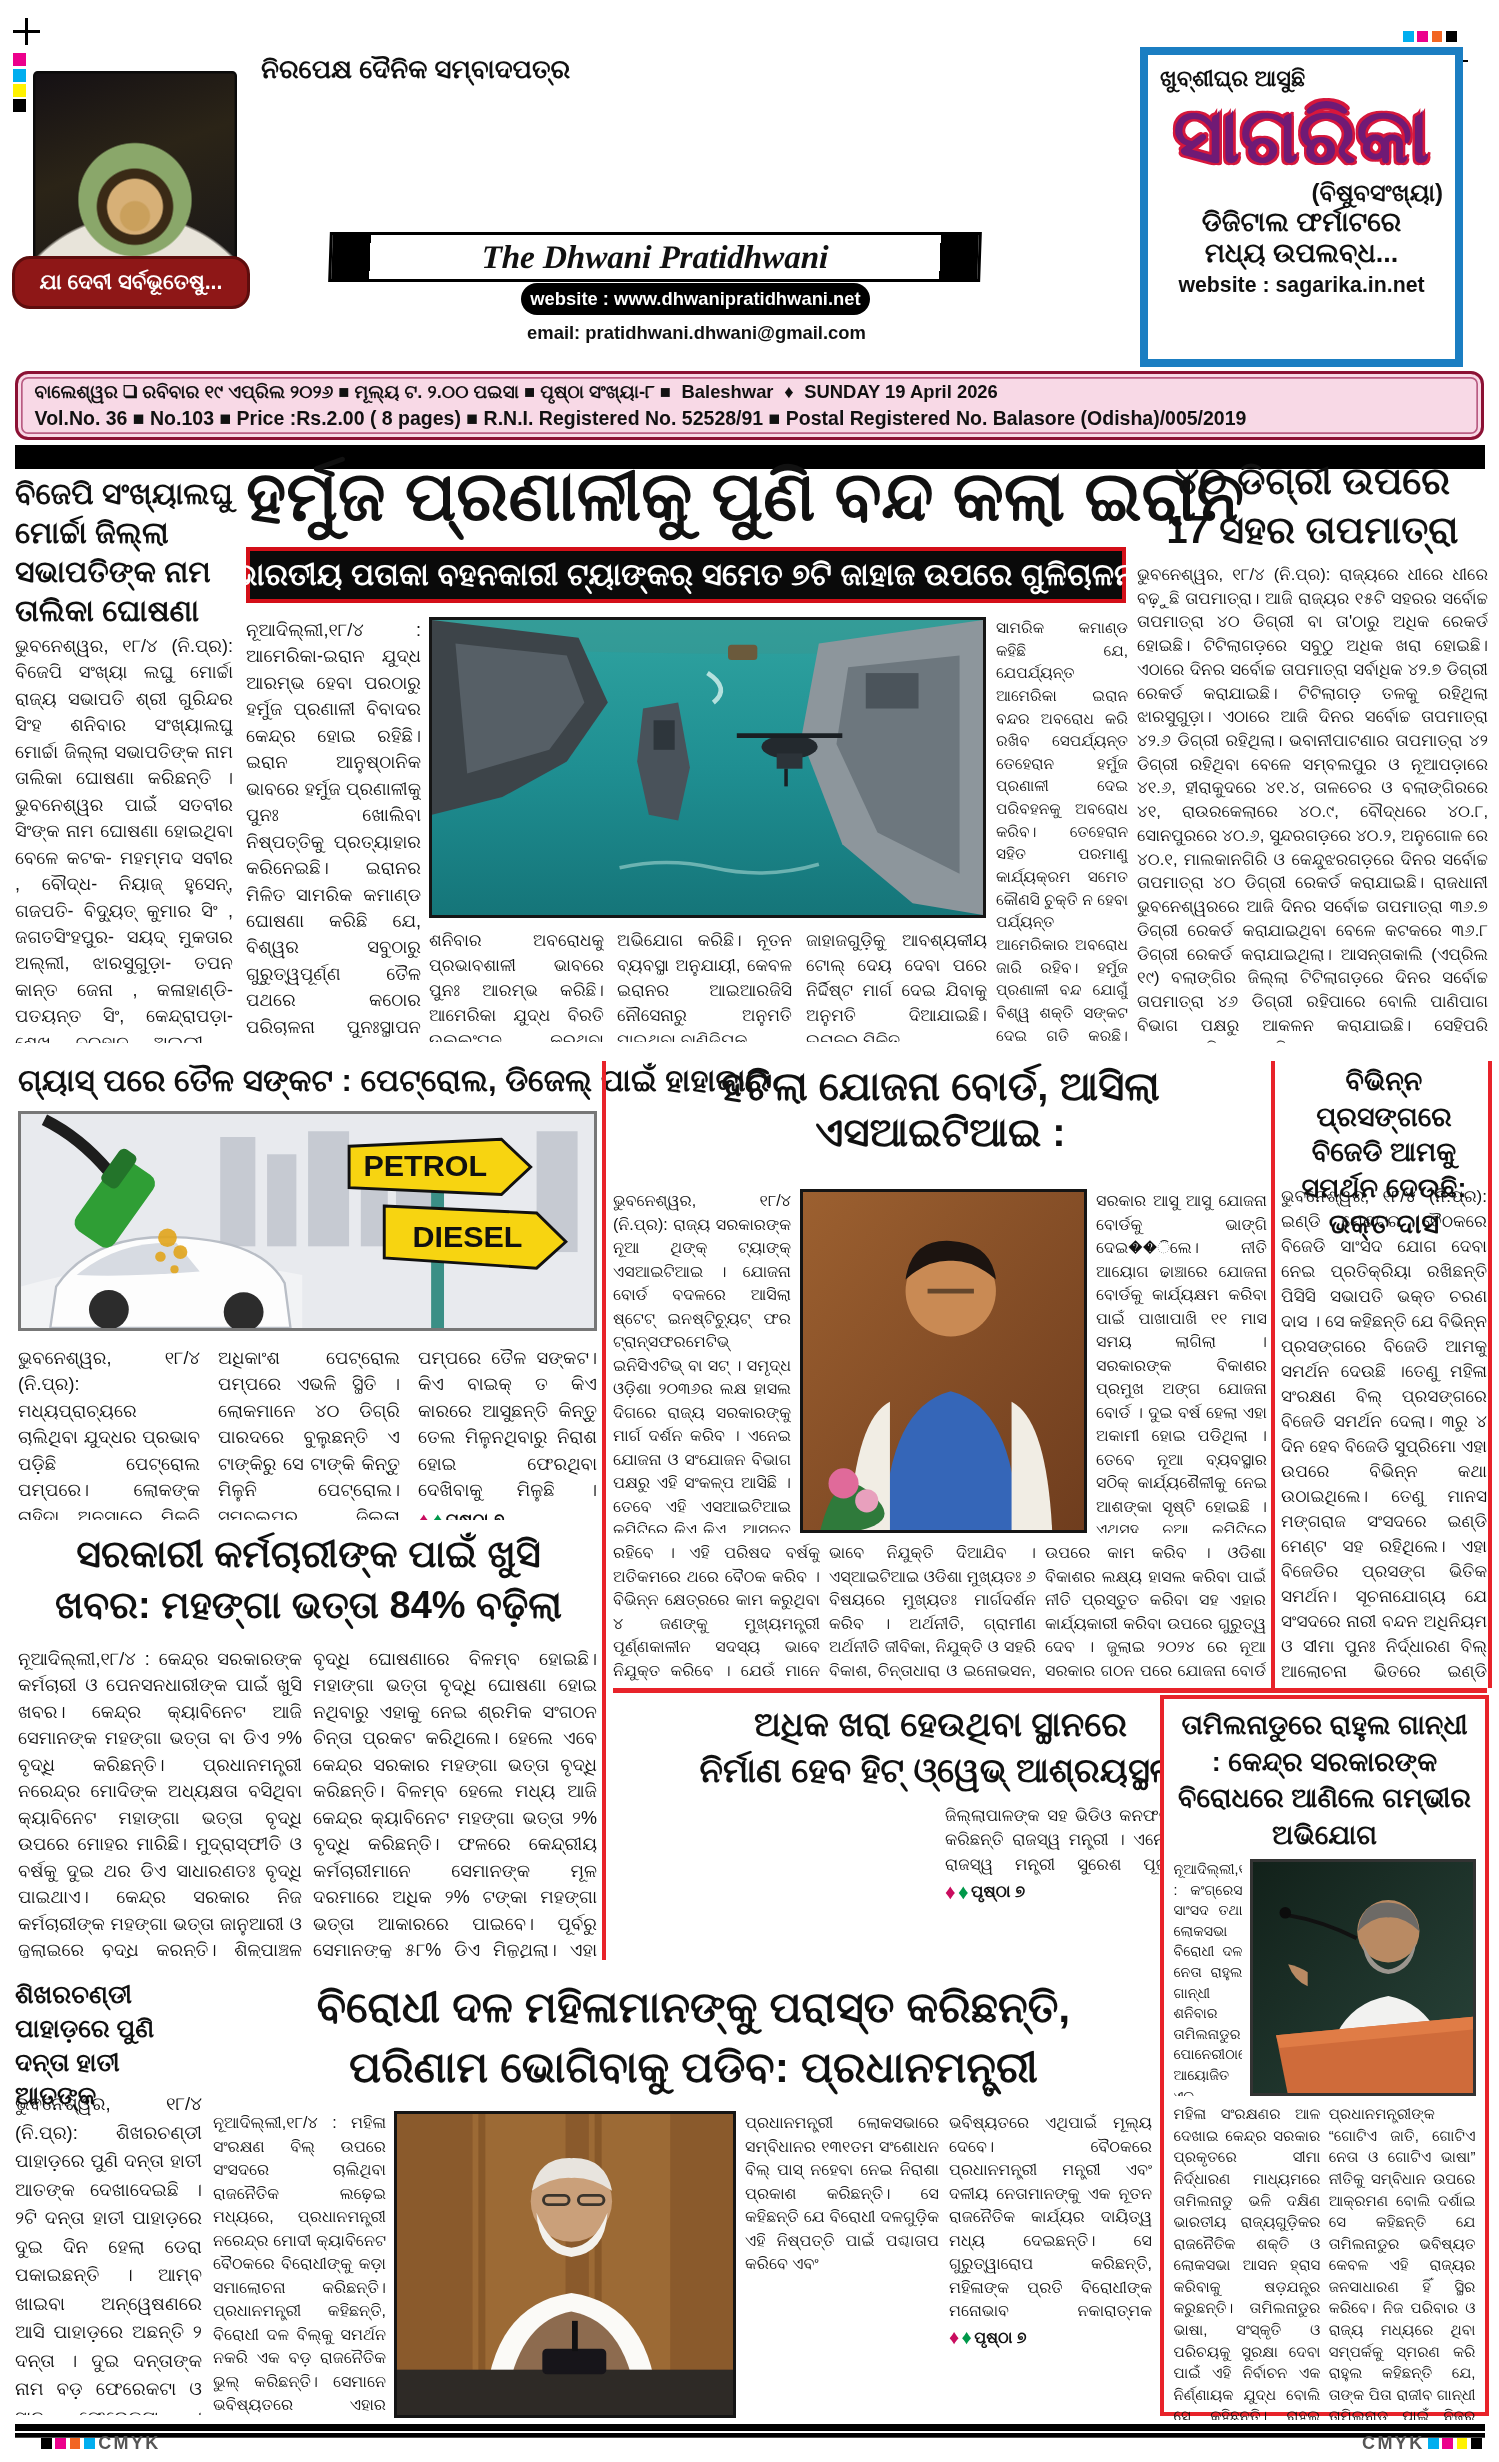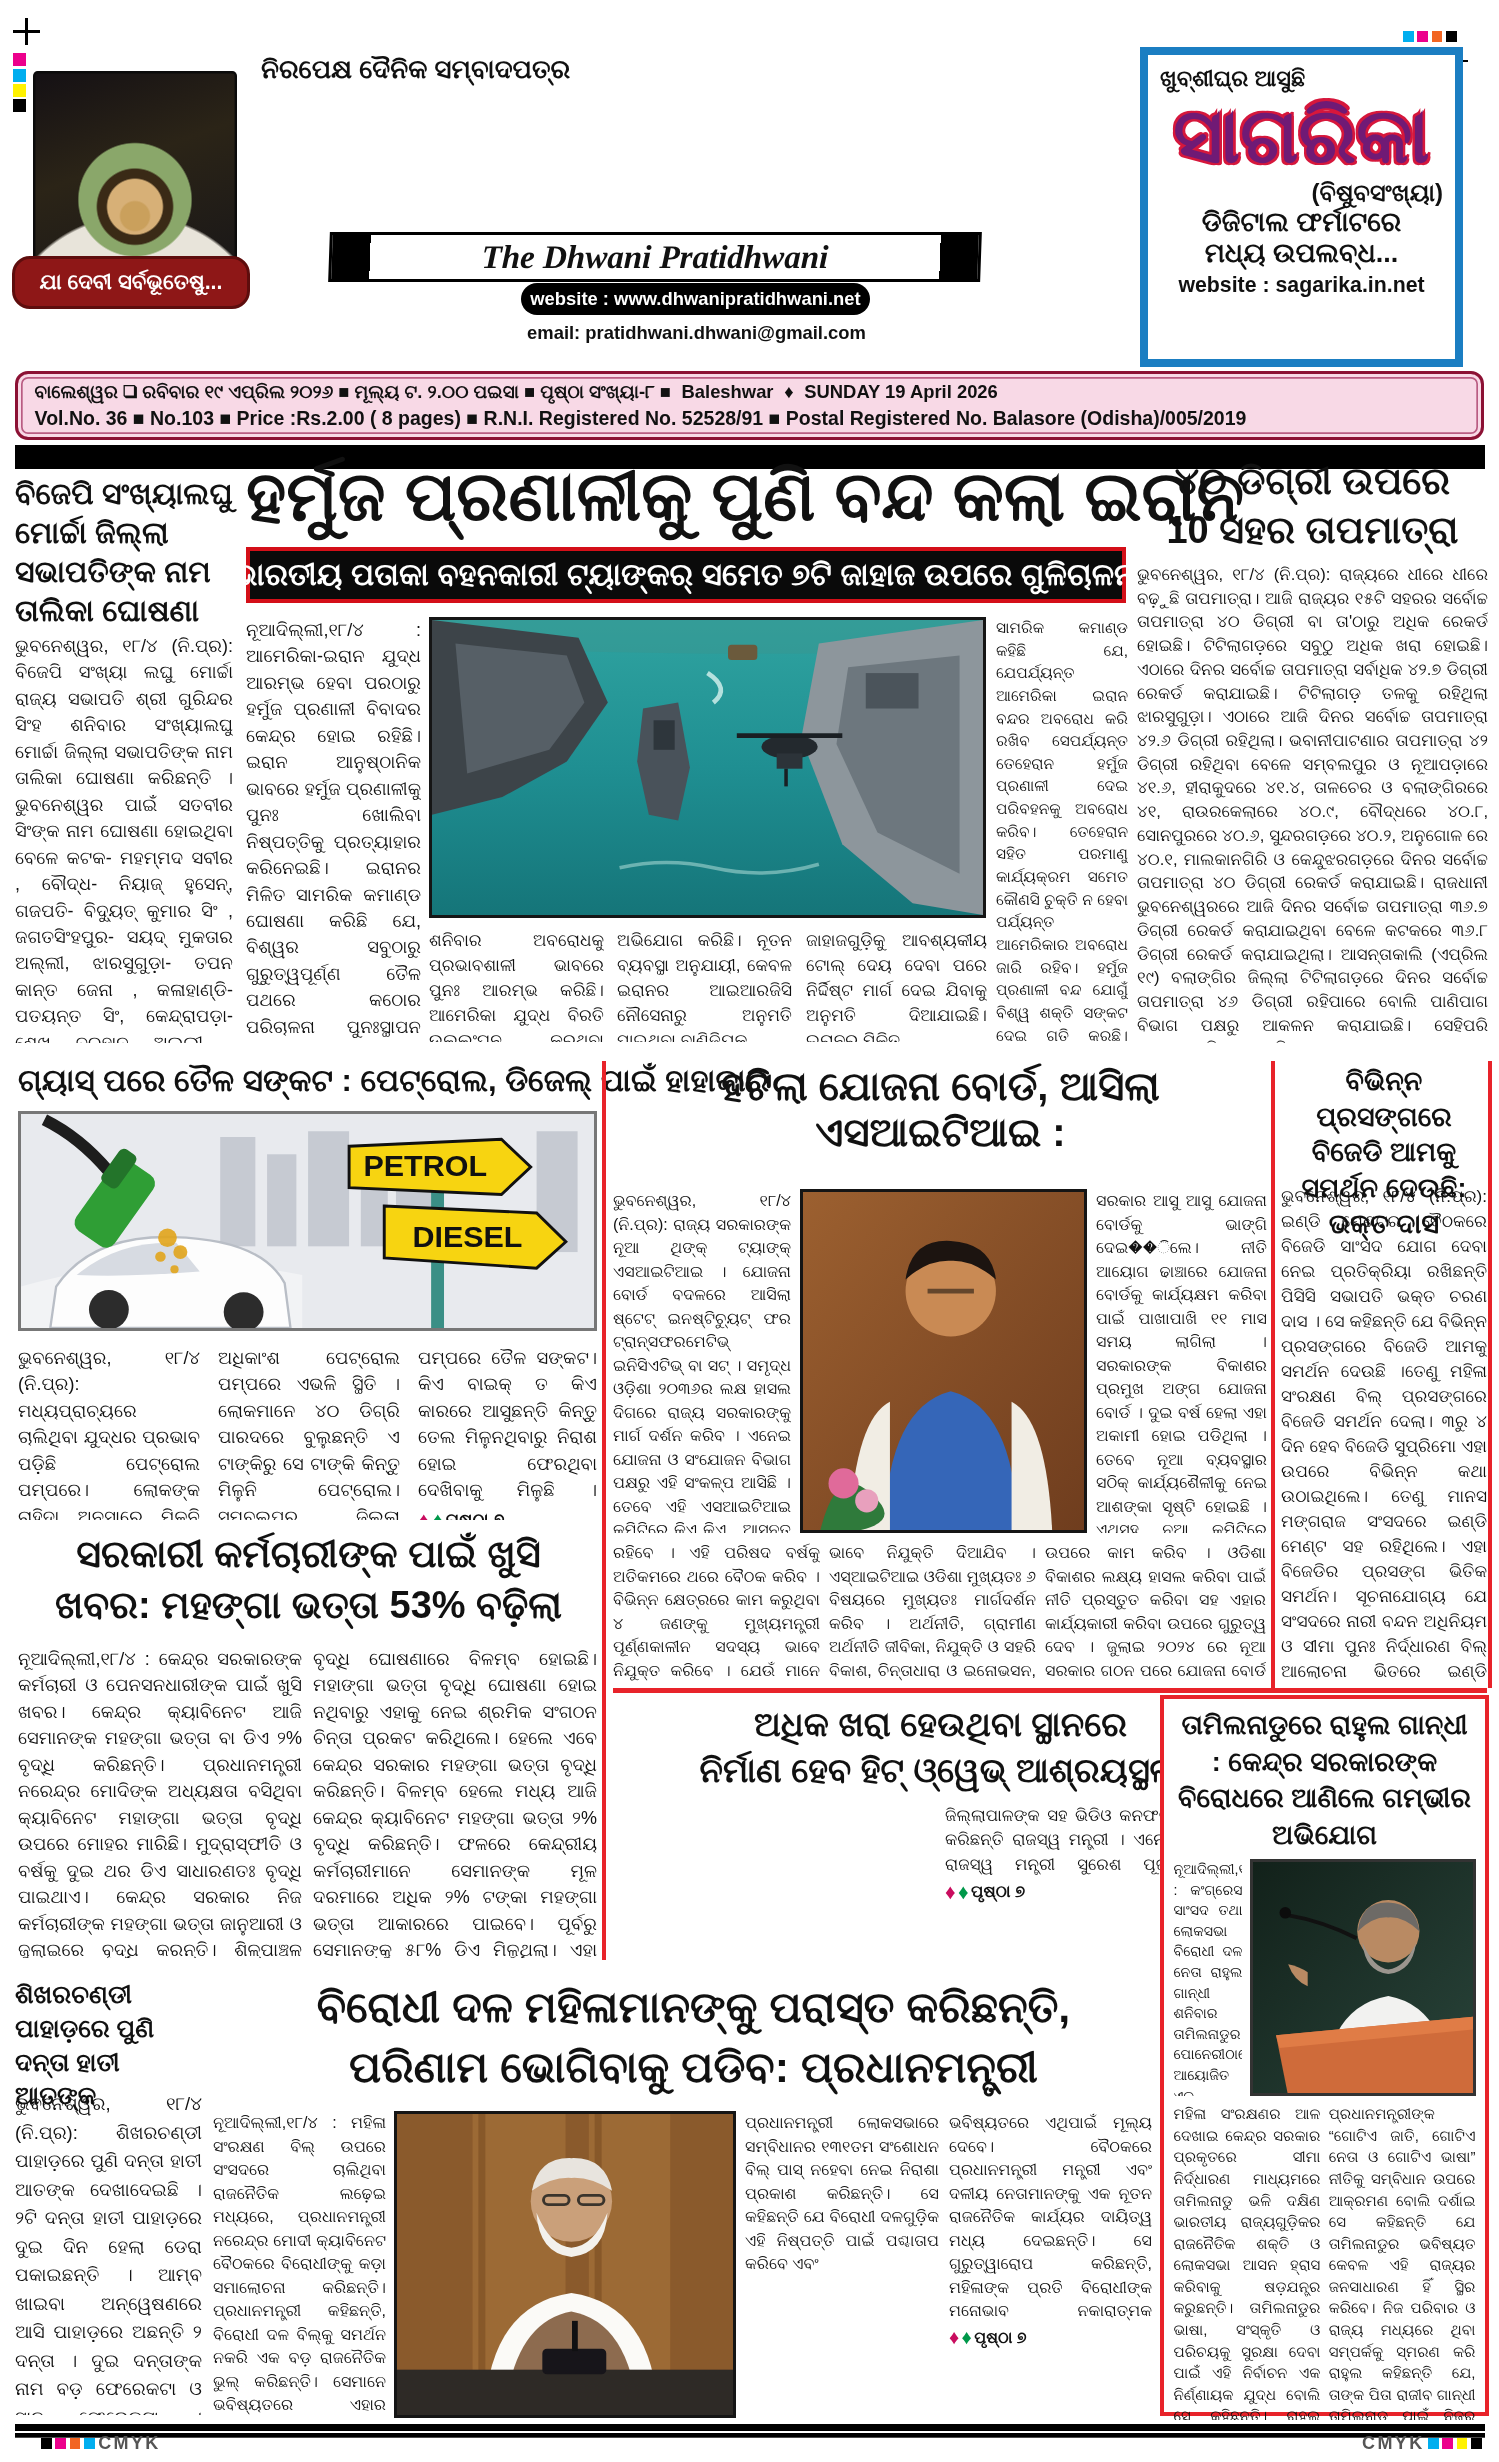--- a/index.html
+++ b/index.html
@@ -226,21 +226,21 @@
   <div class="abs iran-colB body-txt jt ovh">
     <span>ସାମରିକ କମାଣ୍ଡ କହିଛି ଯେ, ଯେପର୍ଯ୍ୟନ୍ତ ଆମେରିକା ଇରାନ ବନ୍ଦର ଅବରୋଧ କରି ରଖିବ ସେପର୍ଯ୍ୟନ୍ତ ତେହେରାନ ହର୍ମୁଜ ପ୍ରଣାଳୀ ଦେଇ ପରିବହନକୁ ଅବରୋଧ କରିବ। ତେହେରାନ ସହିତ ପରମାଣୁ କାର୍ଯ୍ୟକ୍ରମ ସମେତ କୌଣସି ଚୁକ୍ତି ନ ହେବା ପର୍ଯ୍ୟନ୍ତ ଆମେରିକାର ଅବରୋଧ ଜାରି ରହିବ। ହର୍ମୁଜ ପ୍ରଣାଳୀ ବନ୍ଦ ଯୋଗୁଁ ବିଶ୍ୱ ଶକ୍ତି ସଙ୍କଟ ଦେଇ ଗତି କରୁଛି। ଅନ୍ୟପକ୍ଷରେ ଶନିବାର ହର୍ମୁଜ ପ୍ରଣାଳୀ ପାର ହେବାକୁ ଚେଷ୍ଟା କରିବା ସମୟରେ</span>
     
   </div>
   <div class="abs iran-c1 body-txt jt ovh">ଶନିବାର ଅବରୋଧକୁ ପ୍ରଭାବଶାଳୀ ଭାବରେ ପୁନଃ ଆରମ୍ଭ କରିଛି। ଆମେରିକା ଯୁଦ୍ଧ ବିରତି ଉଲ୍ଲଂଘନ କରୁଥିବା ଇରାନ</div>
   <div class="abs iran-c2 body-txt jt ovh">ଅଭିଯୋଗ କରିଛି। ନୂତନ ବ୍ୟବସ୍ଥା ଅନୁଯାୟୀ, କେବଳ ଇରାନର ଆଇଆରଜିସି ନୌସେନାରୁ ଅନୁମତି ପାଇଥିବା ବାଣିଜ୍ୟିକ</div>
   <div class="abs iran-c3 body-txt jt ovh">ଜାହାଜଗୁଡ଼ିକୁ ଆବଶ୍ୟକୀୟ ଟୋଲ୍ ଦେୟ ଦେବା ପରେ ନିର୍ଦ୍ଦିଷ୍ଟ ମାର୍ଗ ଦେଇ ଯିବାକୁ ଅନୁମତି ଦିଆଯାଇଛି। ଇରାନର ମିଳିତ</div>
 
   <div class="abs wx-head">
     <div>୪୦ ଡିଗ୍ରୀ ଉପରେ</div>
-    <div>10 ସହର ତାପମାତ୍ରା</div>
+    <div>17 ସହର ତାପମାତ୍ରା</div>
   </div>
   <div class="abs wx-body body-txt jt ovh">
     <span>ଭୁବନେଶ୍ୱର, ୧୮/୪ (ନି.ପ୍ର): ରାଜ୍ୟରେ ଧୀରେ ଧୀରେ ବଢ଼ୁଛି ତାପମାତ୍ରା। ଆଜି ରାଜ୍ୟର ୧୫ଟି ସହରର ସର୍ବୋଚ୍ଚ ତାପମାତ୍ରା ୪୦ ଡିଗ୍ରୀ ବା ତା'ଠାରୁ ଅଧିକ ରେକର୍ଡ ହୋଇଛି। ଟିଟିଲାଗଡ଼ରେ ସବୁଠୁ ଅଧିକ ଖରା ହୋଇଛି। ଏଠାରେ ଦିନର ସର୍ବୋଚ୍ଚ ତାପମାତ୍ରା ସର୍ବାଧିକ ୪୨.୭ ଡିଗ୍ରୀ ରେକର୍ଡ କରାଯାଇଛି। ଟିଟିଲାଗଡ଼ ତଳକୁ ରହିଥିଲା ଝାରସୁଗୁଡ଼ା। ଏଠାରେ ଆଜି ଦିନର ସର୍ବୋଚ୍ଚ ତାପମାତ୍ରା ୪୨.୬ ଡିଗ୍ରୀ ରହିଥିଲା। ଭବାନୀପାଟଣାର ତାପମାତ୍ରା ୪୨ ଡିଗ୍ରୀ ରହିଥିବା ବେଳେ ସମ୍ବଲପୁର ଓ ନୂଆପଡ଼ାରେ ୪୧.୬, ହୀରାକୁଦରେ ୪୧.୪, ତାଳଚେର ଓ ବଲାଙ୍ଗିରରେ ୪୧, ରାଉରକେଲାରେ ୪୦.୯, ବୌଦ୍ଧରେ ୪୦.୮, ସୋନପୁରରେ ୪୦.୬, ସୁନ୍ଦରଗଡ଼ରେ ୪୦.୨, ଅନୁଗୋଳ ରେ ୪୦.୧, ମାଲକାନଗିରି ଓ କେନ୍ଦୁଝରଗଡ଼ରେ ଦିନର ସର୍ବୋଚ୍ଚ ତାପମାତ୍ରା ୪୦ ଡିଗ୍ରୀ ରେକର୍ଡ କରାଯାଇଛି। ରାଜଧାନୀ ଭୁବନେଶ୍ୱରରେ ଆଜି ଦିନର ସର୍ବୋଚ୍ଚ ତାପମାତ୍ରା ୩୬.୭ ଡିଗ୍ରୀ ରେକର୍ଡ କରାଯାଇଥିବା ବେଳେ କଟକରେ ୩୬.୮ ଡିଗ୍ରୀ ରେକର୍ଡ କରାଯାଇଥିଲା। ଆସନ୍ତାକାଲି (ଏପ୍ରିଲ ୧୯) ବଲାଙ୍ଗିର ଜିଲ୍ଲା ଟିଟିଲାଗଡ଼ରେ ଦିନର ସର୍ବୋଚ୍ଚ ତାପମାତ୍ରା ୪୬ ଡିଗ୍ରୀ ରହିପାରେ ବୋଲି ପାଣିପାଗ ବିଭାଗ ପକ୍ଷରୁ ଆକଳନ କରାଯାଇଛି। ସେହିପରି ଆସନ୍ତାକାଲି ବଲାଙ୍ଗିର, ସମ୍ବଲପୁର, ଝାରସୁଗୁଡ଼ା, ସୁନ୍ଦରଗଡ଼ ଓ ରାଉରକେଲାରେ ଦିନର ସର୍ବୋଚ୍ଚ ତାପମାତ୍ରା ୪୫ ଡିଗ୍ରୀ ରହିପାରେ ବୋଲି ଏକ୍ସ ଜରିଆରେ ସୂଚନା ଦେଇଛି ଭୁବନେଶ୍ୱର ସ୍ଥିତ ଆଞ୍ଚଳିକ ପାଣିପାଗ କେନ୍ଦ୍ର। ଭବାନୀପାଟଣାରେ ୪୪ ଡିଗ୍ରୀ, ବରଗଡ଼, ସୁବର୍ଣ୍ଣପୁର, ବୌଦ୍ଧ ଓ ନୂଆପଡ଼ାରେ ଦିନର ସର୍ବୋଚ୍ଚ ତାପମାତ୍ରା ୪୩ ଡିଗ୍ରୀ ରହିପାରେ।</span>
     
   </div>
 
   <div class="abs fuel-head">ଗ୍ୟାସ୍ ପରେ ତୈଳ ସଙ୍କଟ : ପେଟ୍ରୋଲ, ଡିଜେଲ୍ ପାଇଁ ହାହାକାର</div>
   <div class="abs fuel-img photo-frame" style="border-color:#777;">
     <svg width="100%" height="100%" viewBox="0 0 978 372" preserveAspectRatio="none">
       <rect width="978" height="372" fill="#e8eaee"></rect>
@@ -318,21 +318,21 @@
   <div class="abs siti-b3 body-txt jt ovh">
     <span>ଉପରେ କାମ କରିବ । ଓଡିଶା ବିକାଶର ଲକ୍ଷ୍ୟ ହାସଲ କରିବା ପାଇଁ ନୀତି ପ୍ରସ୍ତୁତ କରିବା ସହ ଏହାର କାର୍ଯ୍ୟକାରୀ କରିବା ଉପରେ ଗୁରୁତ୍ୱ ଦେବ । ଜୁଲାଇ ୨୦୨୪ ରେ ନୂଆ ସରକାର ଗଠନ ପରେ ଯୋଜନା ବୋର୍ଡ ଭାଙ୍ଗି ଦିଆଯାଇଥିଲା ।</span>
     
   </div>
 
   <div class="abs bh-head">ବିଭିନ୍ନ ପ୍ରସଙ୍ଗରେ ବିଜେଡି ଆମକୁ ସମର୍ଥନ ଦେଉଛି: ଭକ୍ତ ଦାସ</div>
   <div class="abs bh-body body-txt jt ovh">ଭୁବନେଶ୍ୱର, ୧୮/୪ (ନି.ପ୍ର): ଇଣ୍ଡି ମେଣ୍ଟର ବୈଠକରେ ବିଜେଡି ସାଂସଦ ଯୋଗ ଦେବା ନେଇ ପ୍ରତିକ୍ରିୟା ରଖିଛନ୍ତି ପିସିସି ସଭାପତି ଭକ୍ତ ଚରଣ ଦାସ । ସେ କହିଛନ୍ତି ଯେ ବିଭିନ୍ନ ପ୍ରସଙ୍ଗରେ ବିଜେଡି ଆମକୁ ସମର୍ଥନ ଦେଉଛି ।ତେଣୁ ମହିଳା ସଂରକ୍ଷଣ ବିଲ୍ ପ୍ରସଙ୍ଗରେ ବିଜେଡି ସମର୍ଥନ ଦେଲା। ୩ରୁ ୪ ଦିନ ହେବ ବିଜେଡି ସୁପ୍ରିମୋ ଏହା ଉପରେ ବିଭିନ୍ନ କଥା ଉଠାଇଥିଲେ। ତେଣୁ ମାନସ ମଙ୍ଗରାଜ ସଂସଦରେ ଇଣ୍ଡି ମେଣ୍ଟ ସହ ରହିଥିଲେ। ଏହା ବିଜେଡିର ପ୍ରସଙ୍ଗ ଭିତିକ ସମର୍ଥନ। ସୂଚନାଯୋଗ୍ୟ ଯେ ସଂସଦରେ ନାରୀ ବନ୍ଦନ ଅଧିନିୟମ ଓ ସୀମା ପୁନଃ ନିର୍ଦ୍ଧାରଣ ବିଲ୍ ଆଲୋଚନା ଭିତରେ ଇଣ୍ଡି ମେଣ୍ଟର ବୈଠକରେ ସାମିଲ ହୋଇଥିଲେ</div>
 
   <div class="abs da-head">
     <div>ସରକାରୀ କର୍ମଚାରୀଙ୍କ ପାଇଁ ଖୁସି</div>
-    <div>ଖବର: ମହଙ୍ଗା ଭତ୍ତା 53% ବଢ଼ିଲା</div>
+    <div>ଖବର: ମହଙ୍ଗା ଭତ୍ତା 84% ବଢ଼ିଲା</div>
   </div>
   <div class="abs da-c1 body-txt jt ovh">ନୂଆଦିଲ୍ଲୀ,୧୮/୪ : କେନ୍ଦ୍ର ସରକାରଙ୍କ କର୍ମଚାରୀ ଓ ପେନସନଧାରୀଙ୍କ ପାଇଁ ଖୁସି ଖବର। କେନ୍ଦ୍ର କ୍ୟାବିନେଟ ଆଜି ସେମାନଙ୍କ ମହଙ୍ଗା ଭତ୍ତା ବା ଡିଏ ୨% ବୃଦ୍ଧି କରିଛନ୍ତି। ପ୍ରଧାନମନ୍ତ୍ରୀ ନରେନ୍ଦ୍ର ମୋଦିଙ୍କ ଅଧ୍ୟକ୍ଷତା ବସିଥିବା କ୍ୟାବିନେଟ ମହାଙ୍ଗା ଭତ୍ତା ବୃଦ୍ଧି ଉପରେ ମୋହର ମାରିଛି। ମୁଦ୍ରାସ୍ଫୀତି ଓ ବର୍ଷକୁ ଦୁଇ ଥର ଡିଏ ସାଧାରଣତଃ ବୃଦ୍ଧି ପାଇଥାଏ। କେନ୍ଦ୍ର ସରକାର ନିଜ କର୍ମଚାରୀଙ୍କ ମହଙ୍ଗା ଭତ୍ତା ଜାନୁଆରୀ ଓ ଜୁଲାଇରେ ବୃଦ୍ଧି କରନ୍ତି। ଶିଳ୍ପାଞ୍ଚଳ ଶ୍ରମିକଙ୍କ ଗ୍ରାହକ ଦର ସୂଚକାଙ୍କକୁ ଆକଳନ କରି ସରକାର ଏପରି ପଦକ୍ଷେପ ନିଅନ୍ତି। କିନ୍ତୁ ଚଳିତ ବର୍ଷ ମହଙ୍ଗା ଭତ୍ତା</div>
   <div class="abs da-c2 body-txt jt ovh">ବୃଦ୍ଧି ଘୋଷଣାରେ ବିଳମ୍ବ ହୋଇଛି। ମହାଙ୍ଗା ଭତ୍ତା ବୃଦ୍ଧି ଘୋଷଣା ହୋଇ ନଥିବାରୁ ଏହାକୁ ନେଇ ଶ୍ରମିକ ସଂଗଠନ ଚିନ୍ତା ପ୍ରକଟ କରିଥିଲେ। ହେଲେ ଏବେ କେନ୍ଦ୍ର ସରକାର ମହଙ୍ଗା ଭତ୍ତା ବୃଦ୍ଧି କରିଛନ୍ତି। ବିଳମ୍ବ ହେଲେ ମଧ୍ୟ ଆଜି କେନ୍ଦ୍ର କ୍ୟାବିନେଟ ମହଙ୍ଗା ଭତ୍ତା ୨% ବୃଦ୍ଧି କରିଛନ୍ତି। ଫଳରେ କେନ୍ଦ୍ରୀୟ କର୍ମଚାରୀମାନେ ସେମାନଙ୍କ ମୂଳ ଦରମାରେ ଅଧିକ ୨% ଟଙ୍କା ମହଙ୍ଗା ଭତ୍ତା ଆକାରରେ ପାଇବେ। ପୂର୍ବରୁ ସେମାନଙ୍କୁ ୫୮% ଡିଏ ମିଳୁଥିଲା। ଏହା ଏବେ ୬୦% ହୋଇଯାଇଛି। ସଂଶୋଧିତ ଡିଏ ପିଛିଲା ଭାବେ ଜାନୁଆରୀ ୨୦୨୬ରୁ ଲାଗୁ ହେବ।</div>
 
   <div class="abs hw-head">
     <div>ଅଧିକ ଖରା ହେଉଥିବା ସ୍ଥାନରେ</div>
     <div>ନିର୍ମାଣ ହେବ ହିଟ୍ ଓ୍ୱେଭ୍ ଆଶ୍ରୟସ୍ଥଳୀ</div>
   </div>
   <div class="abs hw-c2 body-txt jt ovh">
     <span>ଜିଲ୍ଲାପାଳଙ୍କ ସହ ଭିଡିଓ କନଫରସିଂ ରେ ବୈଠକ କରିଛନ୍ତି ରାଜସ୍ୱ ମନ୍ତ୍ରୀ । ଏନେଇ ସୂଚନା ଦେଇ ରାଜସ୍ୱ ମନ୍ତ୍ରୀ ସୁରେଶ ପୂଜାରୀ କହିଛନ୍ତି</span>

